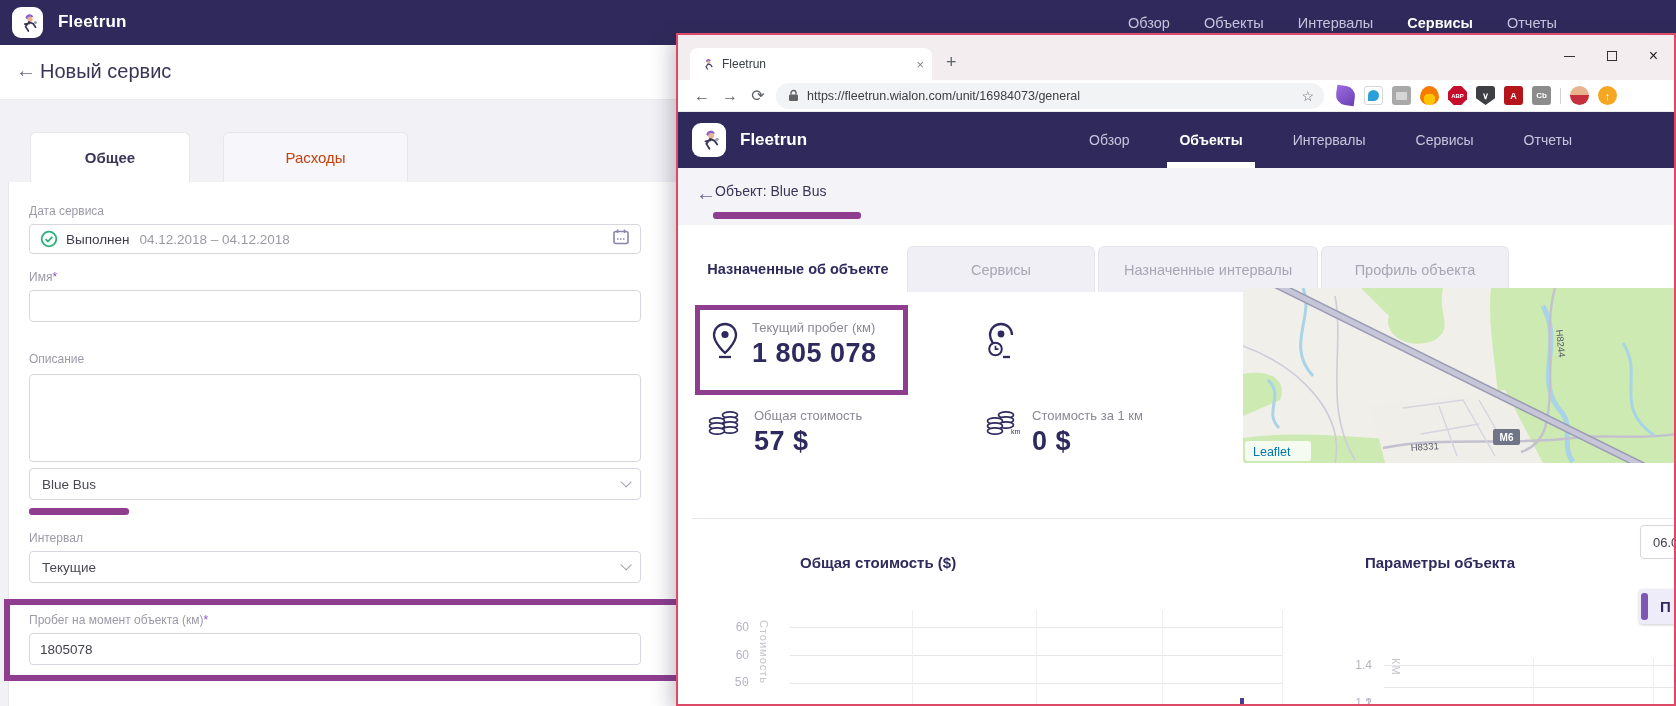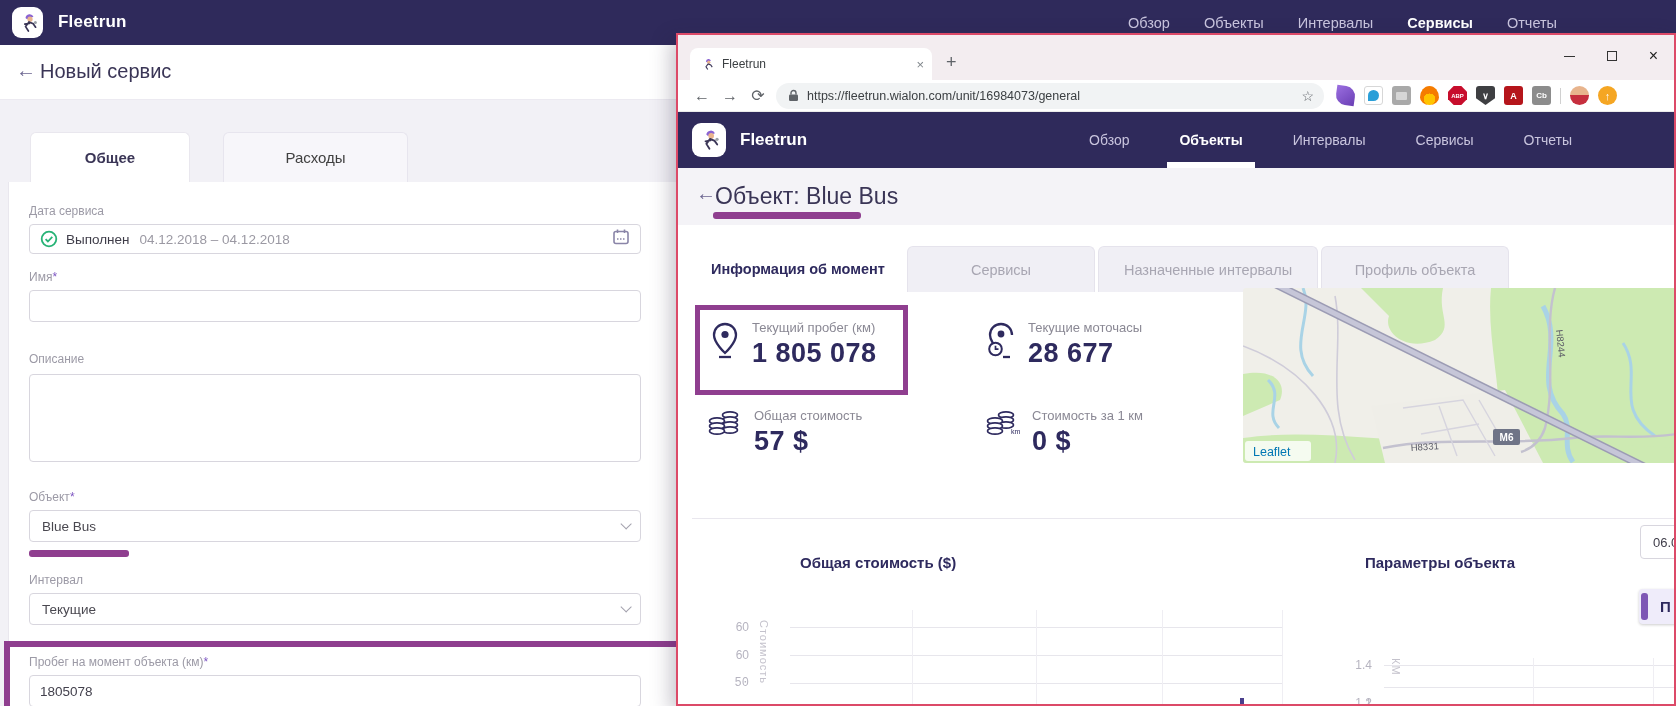--- a/index.html
+++ b/index.html
@@ -17,21 +17,21 @@
 
   .bg-subheader { position:absolute; left:0; top:45px; width:1676px; height:55px; background:#fff; border-bottom:1px solid #eceaf1; }
   .back-arrow { color:#6b6590; font-size:20px; }
   .bg-subheader .back-arrow { position:absolute; left:16px; top:14px; }
   .bg-page-title { position:absolute; left:40px; top:15px; font-size:20px; color:#3a3556; }
 
   .form-wrap { position:absolute; left:8px; top:132px; width:1060px; }
   .tabrow { display:flex; gap:33px; padding-left:22px; height:50px; }
   .tabrow .ftab { width:160px; display:flex; align-items:center; justify-content:center; font-size:15px; border-radius:6px 6px 0 0; }
   .tabrow .ftab.active { background:#fff; color:#3a3556; font-weight:bold; border:1px solid #e9e7ee; border-bottom:none; }
-  .tabrow .ftab.inactive { width:185px; background:#f7f6fa; color:#404040; border:1px solid #e7e5ee; border-bottom:none; }
+  .tabrow .ftab.inactive { width:185px; background:#f7f6fa; color:#c2410c; border:1px solid #e7e5ee; border-bottom:none; }
   .form-body { background:#fff; border:1px solid #e9e7ee; border-top:none; border-radius:0 6px 6px 6px; padding:20px; min-height:560px; }
   .flabel { font-size:12px; color:#9c9aa6; }
   .req { color:#7e57c2; font-size:12px; }
   .ffield { width:612px; height:30px; border:1px solid #d8d6de; border-radius:4px; display:flex; align-items:center; padding:0 10px; margin-top:6px; background:#fff; }
   .finput { width:612px; height:32px; border:1px solid #d8d6de; border-radius:4px; margin-top:6px; padding:0 10px; font-size:13.5px; color:#43414d; font-family:"Liberation Sans",sans-serif; outline:none; }
   .ftextarea { width:612px; height:88px; border:1px solid #d8d6de; border-radius:4px; margin-top:8px; }
   .fselect { width:612px; height:32px; border:1px solid #d8d6de; border-radius:4px; margin-top:6px; display:flex; align-items:center; padding:0 12px; font-size:13.5px; color:#4a4850; }
   .chev { margin-left:auto; width:8px; height:8px; border-right:1.6px solid #a3a1ad; border-bottom:1.6px solid #a3a1ad; transform:rotate(45deg) translateY(-3px); }
   .status-ok { display:flex; align-items:center; gap:8px; font-size:13.5px; color:#3f3d49; }
   .date-range { color:#9b99a3; font-size:13.5px; margin-left:10px; }
@@ -75,21 +75,21 @@
   
   .site-header { position:absolute; left:0; top:77px; width:996px; height:56px; background:#2f2a5b; }
   .site-header .logo-badge { left:14px; top:11px; width:34px; height:34px; }
   .site-brand { position:absolute; left:62px; top:18px; color:#fff; font-size:17px; font-weight:bold; }
   .site-nav { position:absolute; right:96px; top:0; height:56px; display:flex; gap:38px; }
   .site-nav .nav-item { position:relative; color:#c9c5de; font-size:14px; display:flex; align-items:center; padding:0 6px; }
   .site-nav .nav-item.active { color:#fff; font-weight:bold; }
   .site-nav .nav-item.active::after { content:""; position:absolute; left:-6px; right:-6px; bottom:0; height:6px; background:#fff; }
   .site-sub { position:absolute; left:0; top:133px; width:996px; height:57px; background:#f4f3f7; }
   .site-sub .back-arrow { position:absolute; left:18px; top:14px; }
-  .site-page-title { position:absolute; left:37px; top:15px; font-size:23px; color:#3a3556; }
+  .site-page-title { position:absolute; left:37px; top:15px; font-size:14px; color:#3a3556; }
   .site-title-underline { position:absolute; left:35px; top:44px; width:148px; height:7px; border-radius:3px; background:#8f3e8f; }
   .site-tabs { position:absolute; left:14px; top:211px; display:flex; gap:3px; }
   .stab { height:46px; display:flex; align-items:center; justify-content:center; font-size:14.5px; border-radius:6px 6px 0 0; }
   .stab.active { width:212px; background:#fff; color:#2e2a5e; font-weight:bold; }
   .stab.inactive { background:#f0eff5; color:#a8a6b2; border:1px solid #e5e3ec; border-bottom:none; }
   .stab.w1{width:188px}.stab.w2{width:220px}.stab.w3{width:188px}
   .site-card { position:absolute; left:0; top:257px; width:996px; height:412px; background:#fff; }
 
   .stat { position:absolute; display:flex; gap:12px; align-items:flex-start; }
   .stat .labels { display:flex; flex-direction:column; }
@@ -165,21 +165,20 @@
           </svg>
         </span>
       </div>
 
       <div class="flabel m-top16"><span>Имя</span><span class="req">*</span></div>
       <input class="finput" type="text" value="" style="">
 
       <div class="flabel m-top30">Описание</div>
       <div class="ftextarea"></div>
 
-      <div class="flabel m-top28"><span>Объект</span><span class="req">*</span></div>
       <div class="fselect">
         <span>Blue Bus</span>
         <span class="chev"></span>
       </div>
       <div class="ann-underline"></div>
 
       <div class="flabel m-top16">Интервал</div>
       <div class="fselect">
         <span>Текущие</span>
         <span class="chev"></span>
@@ -262,21 +261,21 @@
         </nav>
       </div>
 
       <div class="site-sub">
         <span class="back-arrow">←</span>
         <span class="site-page-title">Объект: Blue Bus</span>
         <span class="site-title-underline"></span>
       </div>
 
       <div class="site-tabs">
-        <div class="stab active">Информация об момент</div>
+        <div class="stab active">Назначенные об объекте</div>
         <div class="stab inactive w1">Сервисы</div>
         <div class="stab inactive w2">Назначенные интервалы</div>
         <div class="stab inactive w3">Профиль объекта</div>
       </div>
 
       <div class="site-card">
 
         <div class="stat-hl"></div>
 
         <div class="stat" style="left:32px; top:28px;">
@@ -293,24 +292,20 @@
 
         <div class="stat" style="left:308px; top:28px;">
           <svg width="30" height="40" viewBox="0 0 30 38">
             <path d="M15 3 C8.5 3 4 8 4 14 c0 7 8 14.5 10.5 17" fill="none" stroke="#2e2a5e" stroke-width="2.3"></path>
             <path d="M26 14 C26 8 21.5 3 15 3" fill="none" stroke="#2e2a5e" stroke-width="2.3"></path>
             <circle cx="15" cy="13" r="3.4" fill="#2e2a5e"></circle>
             <circle cx="9.5" cy="28" r="6.3" fill="#fff" stroke="#2e2a5e" stroke-width="2"></circle>
             <path d="M9.5 24.8 v3.4 h3" fill="none" stroke="#2e2a5e" stroke-width="1.7"></path>
             <line x1="17" y1="36" x2="24" y2="36" stroke="#2e2a5e" stroke-width="2.3"></line>
           </svg>
-          <div class="labels">
-            <span class="stat-label">Текущие моточасы</span>
-            <span class="stat-value">28 677</span>
-          </div>
         </div>
 
         <div class="stat" style="left:30px; top:116px;">
           <svg width="34" height="30" viewBox="0 0 34 30">
             <g fill="#fff" stroke="#2e2a5e" stroke-width="1.7">
               <ellipse cx="22" cy="7" rx="7.5" ry="3.2"></ellipse>
                 <ellipse cx="22" cy="12" rx="7.5" ry="3.2"></ellipse>
                 <ellipse cx="22" cy="17" rx="7.5" ry="3.2"></ellipse>
                 <ellipse cx="22" cy="22" rx="7.5" ry="3.2"></ellipse>
               <ellipse cx="9" cy="13" rx="7.5" ry="3.2"></ellipse>

